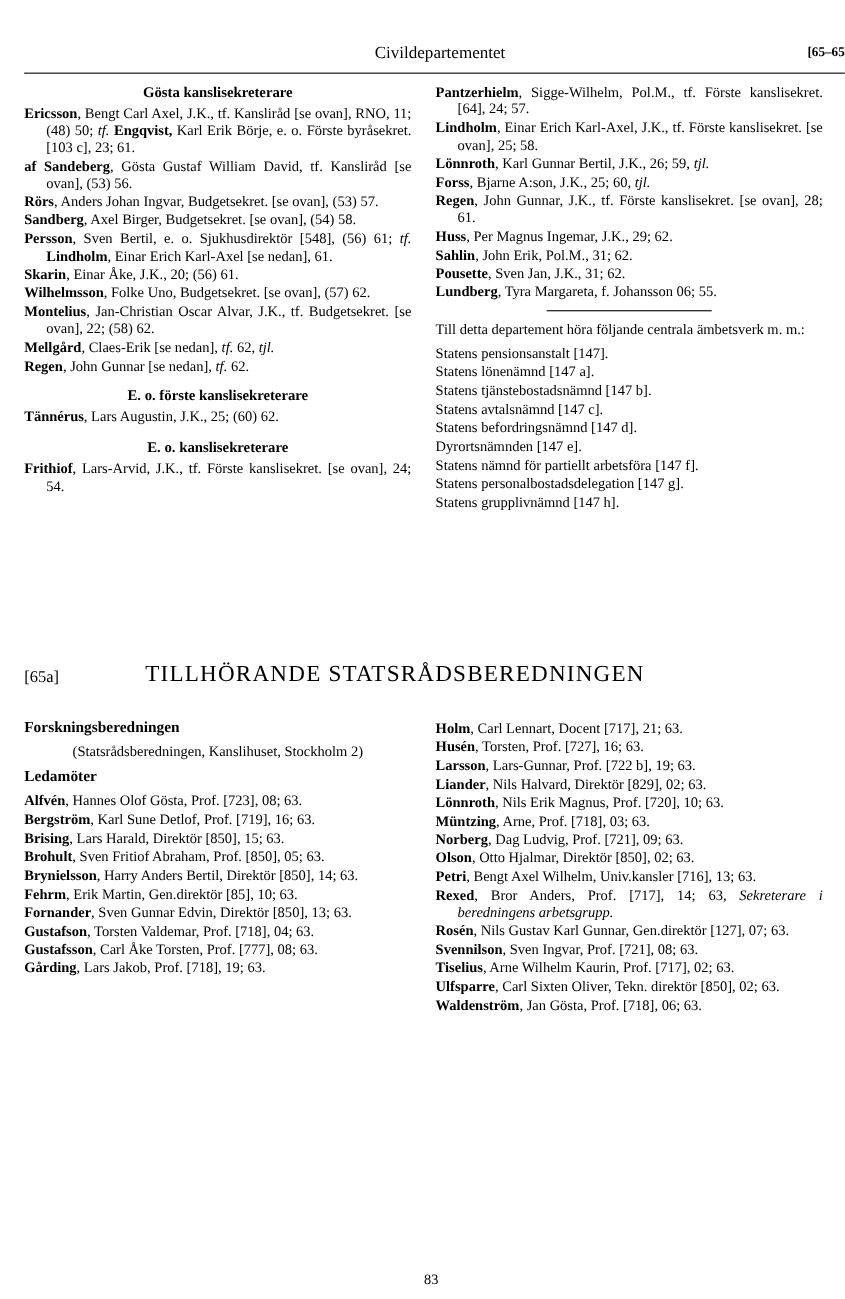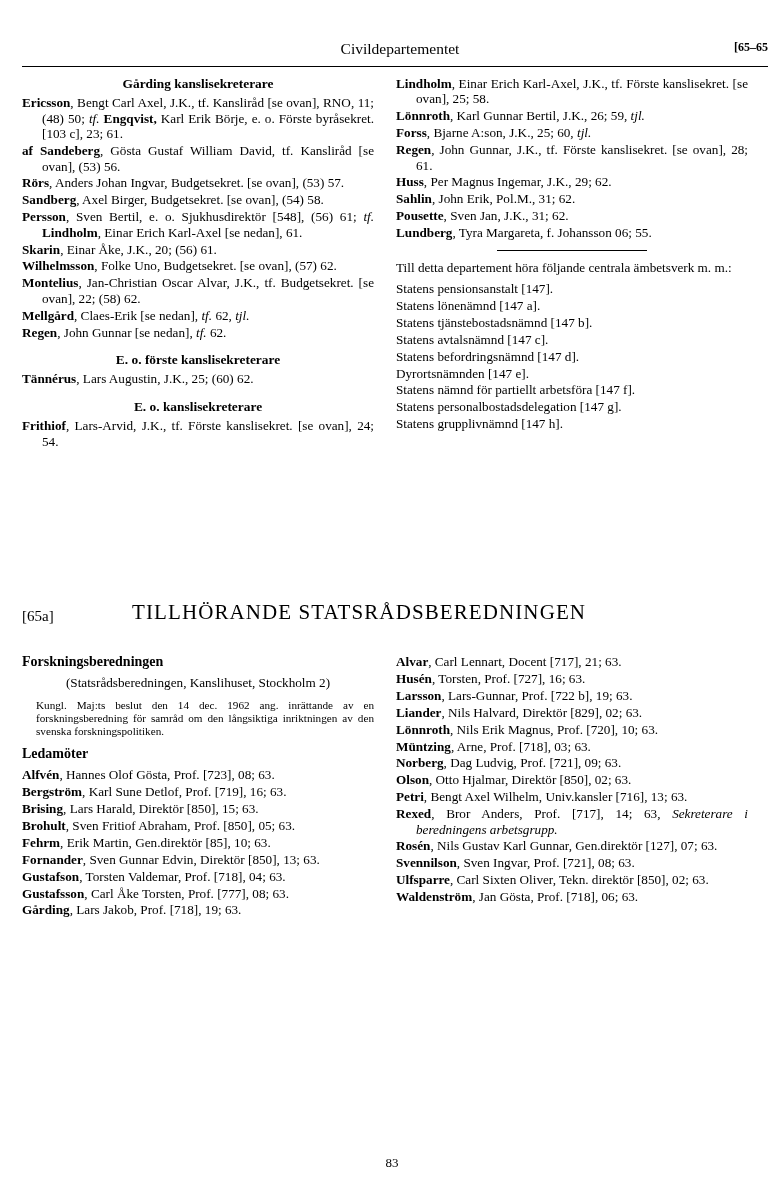--- a/index.html
+++ b/index.html
@@ -152,21 +152,21 @@
 
 <div class="page">
 
   <div class="running-head">
     <div class="rh-title">Civildepartementet</div>
     <div class="rh-ref">[65–65a]</div>
   </div>
   <div class="rule-top"></div>
 
   <div class="col col-left" style="top: 76px;">
-    <div class="sec-head">Gårding kanslisekreterare</div>
+    <div class="sec-head">Gösta kanslisekreterare</div>
     <div>
         <div class="entry"><b>Ericsson</b>, Bengt Carl Axel, J.K., tf. Kansliråd [se ovan], RNO, 11; (48) 50; <i>tf.</i> <b>Engqvist,</b> Karl Erik Börje, e. o. Förste byråsekret. [103 c], 23; 61.</div>
         <div class="entry"><b>af Sandeberg</b>, Gösta Gustaf William David, tf. Kansliråd [se ovan], (53) 56.</div>
         <div class="entry"><b>Rörs</b>, Anders Johan Ingvar, Budgetsekret. [se ovan], (53) 57.</div>
         <div class="entry"><b>Sandberg</b>, Axel Birger, Budgetsekret. [se ovan], (54) 58.</div>
         <div class="entry"><b>Persson</b>, Sven Bertil, e. o. Sjukhusdirektör [548], (56) 61; <i>tf.</i> <b>Lindholm</b>, Einar Erich Karl-Axel [se nedan], 61.</div>
         <div class="entry"><b>Skarin</b>, Einar Åke, J.K., 20; (56) 61.</div>
         <div class="entry"><b>Wilhelmsson</b>, Folke Uno, Budgetsekret. [se ovan], (57) 62.</div>
         <div class="entry"><b>Montelius</b>, Jan-Christian Oscar Alvar, J.K., tf. Budgetsekret. [se ovan], 22; (58) 62.</div>
         <div class="entry"><b>Mellgård</b>, Claes-Erik [se nedan], <i>tf.</i> 62, <i>tjl.</i></div>
@@ -179,20 +179,21 @@
       </div>
 
     <div class="sec-head spaced">E. o. kanslisekreterare</div>
     <div>
         <div class="entry"><b>Frithiof</b>, Lars-Arvid, J.K., tf. Förste kanslisekret. [se ovan], 24; 54.</div>
       </div>
   </div>
 
   <div class="col col-right" style="top: 76px;">
     <div>
+        <div class="entry"><b>Pantzerhielm</b>, Sigge-Wilhelm, Pol.M., tf. Förste kanslisekret. [64], 24; 57.</div>
         <div class="entry"><b>Lindholm</b>, Einar Erich Karl-Axel, J.K., tf. Förste kanslisekret. [se ovan], 25; 58.</div>
         <div class="entry"><b>Lönnroth</b>, Karl Gunnar Bertil, J.K., 26; 59, <i>tjl.</i></div>
         <div class="entry"><b>Forss</b>, Bjarne A:son, J.K., 25; 60, <i>tjl.</i></div>
         <div class="entry"><b>Regen</b>, John Gunnar, J.K., tf. Förste kanslisekret. [se ovan], 28; 61.</div>
         <div class="entry"><b>Huss</b>, Per Magnus Ingemar, J.K., 29; 62.</div>
         <div class="entry"><b>Sahlin</b>, John Erik, Pol.M., 31; 62.</div>
         <div class="entry"><b>Pousette</b>, Sven Jan, J.K., 31; 62.</div>
       </div>
 
     <div>
@@ -216,48 +217,49 @@
   </div>
 
   <div class="big-title-row">
     <div class="big-title-ref">[65a]</div>
     <div class="big-title">TILLHÖRANDE STATSRÅDSBEREDNINGEN</div>
   </div>
 
   <div class="col col-left" style="top: 654px;">
     <div class="sub-head">Forskningsberedningen</div>
     <div class="sub-sub">(Statsrådsberedningen, Kanslihuset, Stockholm 2)</div>
-    <div class="fineprint">Kungl. Maj:ts beslut den 14 dec. 1962 ang. inrättande av en forskningsberedning för samråd om den långsiktiga inriktningen av den svenska forskningspolitiken.</div>
     <div class="sub-head">Ledamöter</div>
     <div>
         <div class="entry"><b>Alfvén</b>, Hannes Olof Gösta, Prof. [723], 08; 63.</div>
         <div class="entry"><b>Bergström</b>, Karl Sune Detlof, Prof. [719], 16; 63.</div>
         <div class="entry"><b>Brising</b>, Lars Harald, Direktör [850], 15; 63.</div>
         <div class="entry"><b>Brohult</b>, Sven Fritiof Abraham, Prof. [850], 05; 63.</div>
+        <div class="entry"><b>Brynielsson</b>, Harry Anders Bertil, Direktör [850], 14; 63.</div>
         <div class="entry"><b>Fehrm</b>, Erik Martin, Gen.direktör [85], 10; 63.</div>
         <div class="entry"><b>Fornander</b>, Sven Gunnar Edvin, Direktör [850], 13; 63.</div>
         <div class="entry"><b>Gustafson</b>, Torsten Valdemar, Prof. [718], 04; 63.</div>
         <div class="entry"><b>Gustafsson</b>, Carl Åke Torsten, Prof. [777], 08; 63.</div>
         <div class="entry"><b>Gårding</b>, Lars Jakob, Prof. [718], 19; 63.</div>
       </div>
   </div>
 
   <div class="col col-right" style="top: 654px;">
     <div>
-        <div class="entry"><b>Alvar</b>, Carl Lennart, Docent [717], 21; 63.</div>
+        <div class="entry"><b>Holm</b>, Carl Lennart, Docent [717], 21; 63.</div>
         <div class="entry"><b>Husén</b>, Torsten, Prof. [727], 16; 63.</div>
         <div class="entry"><b>Larsson</b>, Lars-Gunnar, Prof. [722 b], 19; 63.</div>
         <div class="entry"><b>Liander</b>, Nils Halvard, Direktör [829], 02; 63.</div>
         <div class="entry"><b>Lönnroth</b>, Nils Erik Magnus, Prof. [720], 10; 63.</div>
         <div class="entry"><b>Müntzing</b>, Arne, Prof. [718], 03; 63.</div>
         <div class="entry"><b>Norberg</b>, Dag Ludvig, Prof. [721], 09; 63.</div>
         <div class="entry"><b>Olson</b>, Otto Hjalmar, Direktör [850], 02; 63.</div>
         <div class="entry"><b>Petri</b>, Bengt Axel Wilhelm, Univ.kansler [716], 13; 63.</div>
         <div class="entry"><b>Rexed</b>, Bror Anders, Prof. [717], 14; 63, <i>Sekreterare i beredningens arbetsgrupp.</i></div>
         <div class="entry"><b>Rosén</b>, Nils Gustav Karl Gunnar, Gen.direktör [127], 07; 63.</div>
         <div class="entry"><b>Svennilson</b>, Sven Ingvar, Prof. [721], 08; 63.</div>
+        <div class="entry"><b>Tiselius</b>, Arne Wilhelm Kaurin, Prof. [717], 02; 63.</div>
         <div class="entry"><b>Ulfsparre</b>, Carl Sixten Oliver, Tekn. direktör [850], 02; 63.</div>
         <div class="entry"><b>Waldenström</b>, Jan Gösta, Prof. [718], 06; 63.</div>
       </div>
   </div>
 
   <div class="page-number">83</div>
 </div>
 
 </body></html>

